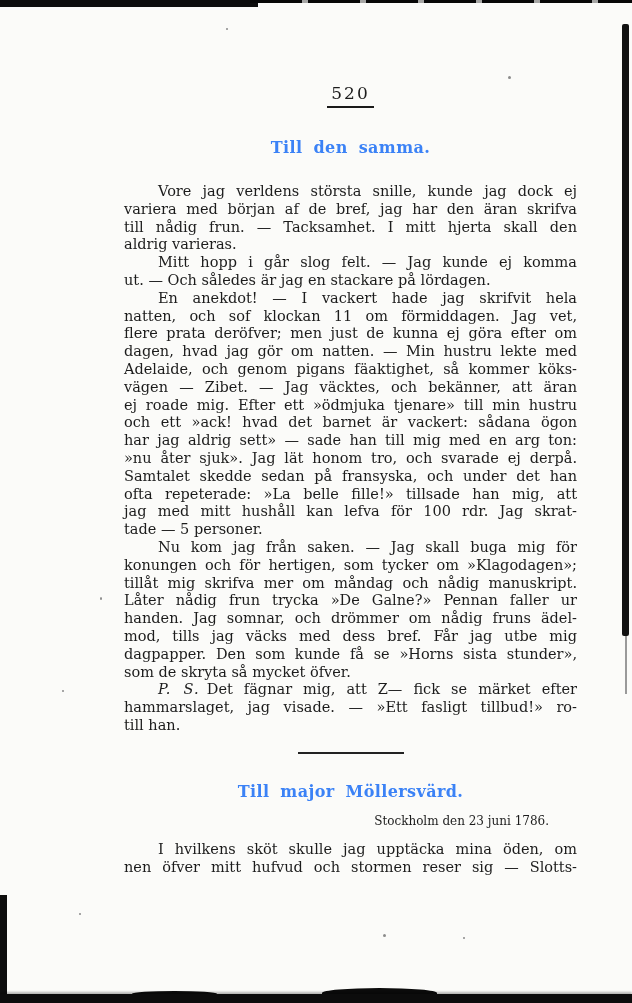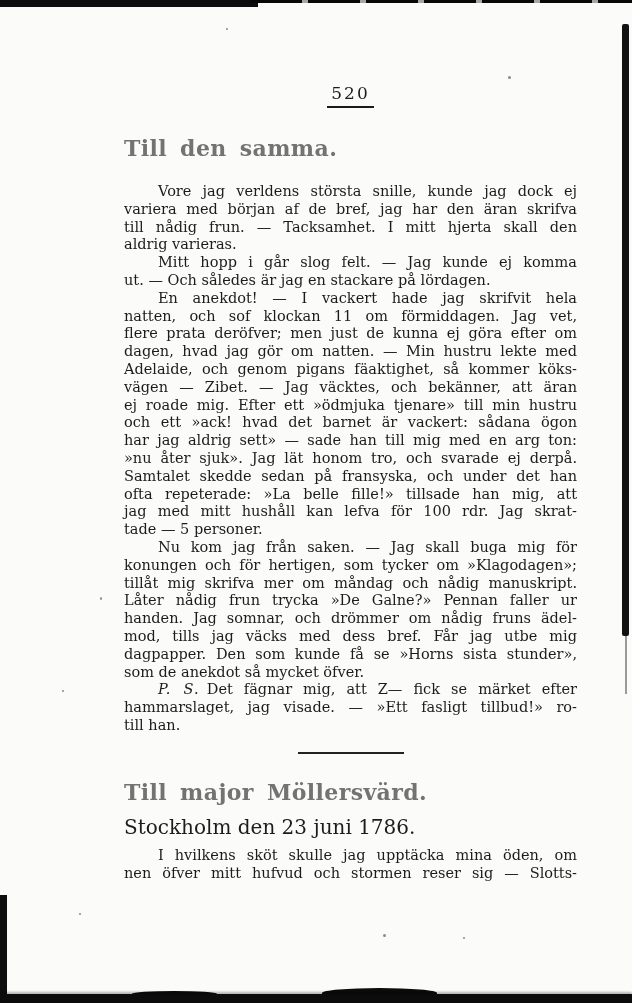--- a/index.html
+++ b/index.html
@@ -37,45 +37,46 @@
   }
   .page-number-row { margin-top: 84px; text-align: center; }
   .page-number {
     display: inline-block;
     font-size: 17px; line-height: 1; letter-spacing: 2px;
     padding: 0 4px 4px 4px;
     border-bottom: 2px solid #1a1a1a;
   }
   .heading {
     margin-top: 30px;
+    text-align: center;
     font-weight: bold;
-    font-size: 22px; line-height: 20px;
+    font-size: 16px; line-height: 20px;
     letter-spacing: 0.4px; word-spacing: 5px;
-    color: #737373;
+    color: #3b82f6;
   }
   .body-block { margin-top: 25px; }
   .line {
     font-size: 14.5px;
     line-height: 17.8px;
     text-align: justify;
     text-align-last: justify;
     white-space: normal;
   }
   .line.last { text-align-last: left; }
   .line.indent { padding-left: 34px; }
   .ps { font-style: italic; letter-spacing: 1px; }
 
   .divider-row { margin-top: 4px; text-align: center; }
   .divider { display: inline-block; width: 106px; height: 2px; background: #222; }
 
   .heading2 { margin-top: 22px; line-height: 24px; }
   .dateline {
-    margin-top: 14px;
-    font-size: 20px; line-height: 18px;
-    padding-right: 28px;
+    margin-top: 8px;
+    font-size: 12px; line-height: 18px;
+    text-align: right; padding-right: 28px;
   }
   .body-block2 { margin-top: 11px; }
 </style>
 </head>
 <body>
 
 <div class="page">
 
   <div class="artifact top-band-a"></div>
   <div class="artifact top-band-b"></div>
@@ -127,21 +128,21 @@
             <div class="line last">tade — 5 personer.</div>
           </div>
           <div class="paragraph">
             <div class="line indent">Nu kom jag från saken. — Jag skall buga mig för</div>
             <div class="line">konungen och för hertigen, som tycker om »Klagodagen»;</div>
             <div class="line">tillåt mig skrifva mer om måndag och nådig manuskript.</div>
             <div class="line">Låter nådig frun trycka »De Galne?» Pennan faller ur</div>
             <div class="line">handen. Jag somnar, och drömmer om nådig fruns ädel-</div>
             <div class="line">mod, tills jag väcks med dess bref. Får jag utbe mig</div>
             <div class="line">dagpapper. Den som kunde få se »Horns sista stunder»,</div>
-            <div class="line last">som de anekdot så mycket öfver.</div>
+            <div class="line last">som de skryta så mycket öfver.</div>
           </div>
           <div class="paragraph">
             <div class="line indent"><span class="ps">P. S.</span> Det fägnar mig, att Z— fick se märket efter</div>
             <div class="line">hammarslaget, jag visade. — »Ett fasligt tillbud!» ro-</div>
             <div class="line last">till han.</div>
           </div>
         </div>
         <div class="divider-row"><span class="divider"></span></div>
         <div class="heading heading2">Till major Möllersvärd.</div>
         <div class="dateline">Stockholm den 23 juni 1786.</div>

